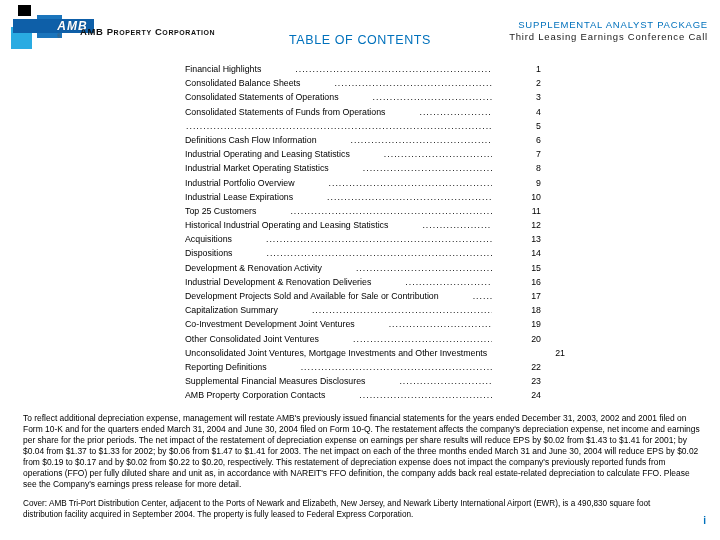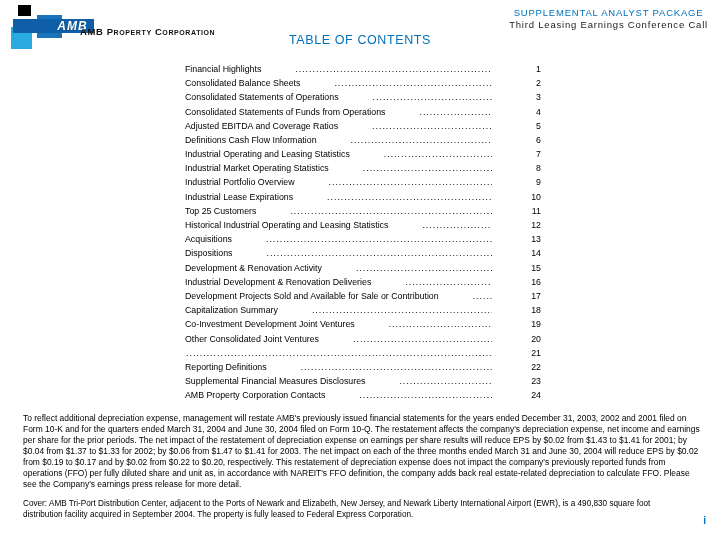--- a/index.html
+++ b/index.html
@@ -26,38 +26,38 @@
   }
   .logo .reg { position:absolute; left:57px; top:33px; font-size:5px; color:#555; }
 
   .company {
     position:absolute; left:80px; top:26px;
     font-size:9.5px; font-weight:bold; font-variant:small-caps;
     letter-spacing:0.6px; color:#111;
   }
 
   
-  .pkg { position:absolute; right:12px; top:7px; text-align:center; }
+  .pkg { position:absolute; right:12px; top:19px; text-align:right; }
   .pkg-title {
     color:#0071bc; font-size:9.5px; letter-spacing:0.8px; line-height:12px;
   }
   .pkg-subtitle {
     color:#1a1a1a; font-size:9.5px; letter-spacing:0.8px; line-height:12px;
   }
 
   
   .doc-title {
     position:absolute; left:0; right:0; top:33px; text-align:center;
     color:#0071bc; font-weight:normal; font-size:12.5px; letter-spacing:0.6px;
   }
 
   
   .toc { position:absolute; left:185px; top:62px; width:356px; }
   .toc-row {
-    display:flex; align-items:flex-end;
+    display:flex; align-items:center;
     height:14.2px; font-size:8.8px; color:#000; line-height:14.2px;gap:33px;
   }
   .toc-label { white-space:nowrap; }
   .toc-dots {
     flex:1; overflow:hidden; white-space:nowrap;
     font-size:8.8px; letter-spacing:1px; margin:0 1px;
   }
   .toc-page { width:15px; text-align:right; white-space:nowrap; }
 
   
@@ -113,21 +113,20 @@
         <span class="toc-label">Consolidated Statements of Operations</span>
         <span class="toc-dots">........................................................................................................................................................................................................</span>
         <span class="toc-page">3</span>
       </div>
       <div class="toc-row">
         <span class="toc-label">Consolidated Statements of Funds from Operations</span>
         <span class="toc-dots">........................................................................................................................................................................................................</span>
         <span class="toc-page">4</span>
       </div>
       <div class="toc-row">
-        <span class="toc-label">Adjusted EBITDA and Coverage Ratios</span>
         <span class="toc-dots">........................................................................................................................................................................................................</span>
         <span class="toc-page">5</span>
       </div>
       <div class="toc-row">
         <span class="toc-label">Definitions Cash Flow Information</span>
         <span class="toc-dots">........................................................................................................................................................................................................</span>
         <span class="toc-page">6</span>
       </div>
       <div class="toc-row">
         <span class="toc-label">Industrial Operating and Leasing Statistics</span>
@@ -193,20 +192,21 @@
         <span class="toc-label">Co-Investment Development Joint Ventures</span>
         <span class="toc-dots">........................................................................................................................................................................................................</span>
         <span class="toc-page">19</span>
       </div>
       <div class="toc-row">
         <span class="toc-label">Other Consolidated Joint Ventures</span>
         <span class="toc-dots">........................................................................................................................................................................................................</span>
         <span class="toc-page">20</span>
       </div>
       <div class="toc-row">
+        <span class="toc-label">Unconsolidated Joint Ventures, Mortgage Investments and Other Investments</span>
         <span class="toc-dots">........................................................................................................................................................................................................</span>
         <span class="toc-page">21</span>
       </div>
       <div class="toc-row">
         <span class="toc-label">Reporting Definitions</span>
         <span class="toc-dots">........................................................................................................................................................................................................</span>
         <span class="toc-page">22</span>
       </div>
       <div class="toc-row">
         <span class="toc-label">Supplemental Financial Measures Disclosures</span>

